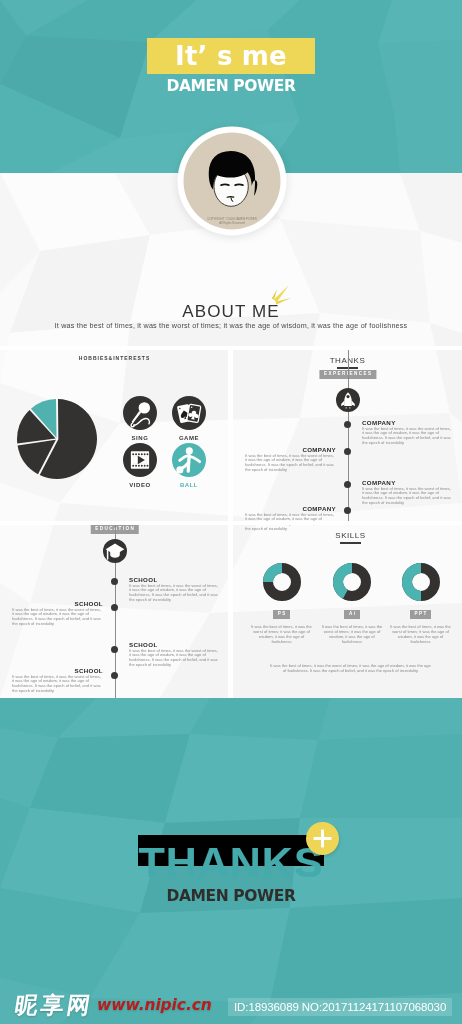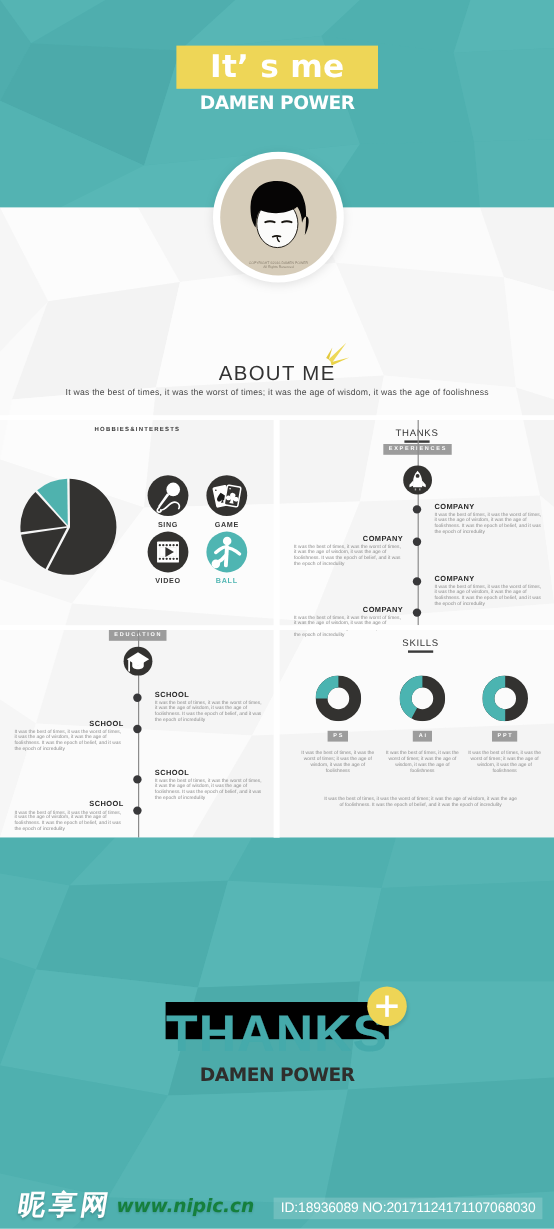--- a/index.html
+++ b/index.html
@@ -111,21 +111,21 @@
         box-shadow:1px 2px 3px rgba(0,0,0,.12);}
   .thanks-sub{position:absolute;left:0;top:190px;width:462px;text-align:center;
               color:#2f2e2c;font-family:"DejaVu Sans",sans-serif;font-weight:bold;
               font-size:15.5px;letter-spacing:-0.4px;line-height:16px;}
 
   
   .wm{position:absolute;left:0;top:990px;width:462px;height:34px;z-index:9;}
   .wm-cn{position:absolute;left:15px;top:4px;color:#fff;font-weight:bold;font-size:23px;
          font-family:"DejaVu Sans",sans-serif;letter-spacing:3px;line-height:23px;
          transform:skewX(-9deg);text-shadow:0 1px 2px rgba(0,0,0,.20);}
-  .wm-url{position:absolute;left:97px;top:8px;color:#15803d;font-style:italic;font-weight:bold;
+  .wm-url{position:absolute;left:97px;top:8px;color:#b91c1c;font-style:italic;font-weight:bold;
           font-size:15.5px;font-family:"DejaVu Sans",sans-serif;letter-spacing:-.1px;
           line-height:15px;text-shadow:0 1px 2px rgba(0,0,0,.16);}
   .wm-id{position:absolute;left:228px;top:7.5px;color:#ffffff;font-size:11.5px;
          background:rgba(255,255,255,0.18);padding:3.2px 6px;
          font-family:"Liberation Sans",sans-serif;letter-spacing:-0.1px;white-space:nowrap;}
 </style>
 </head>
 <body>
 
 <div class="page">

